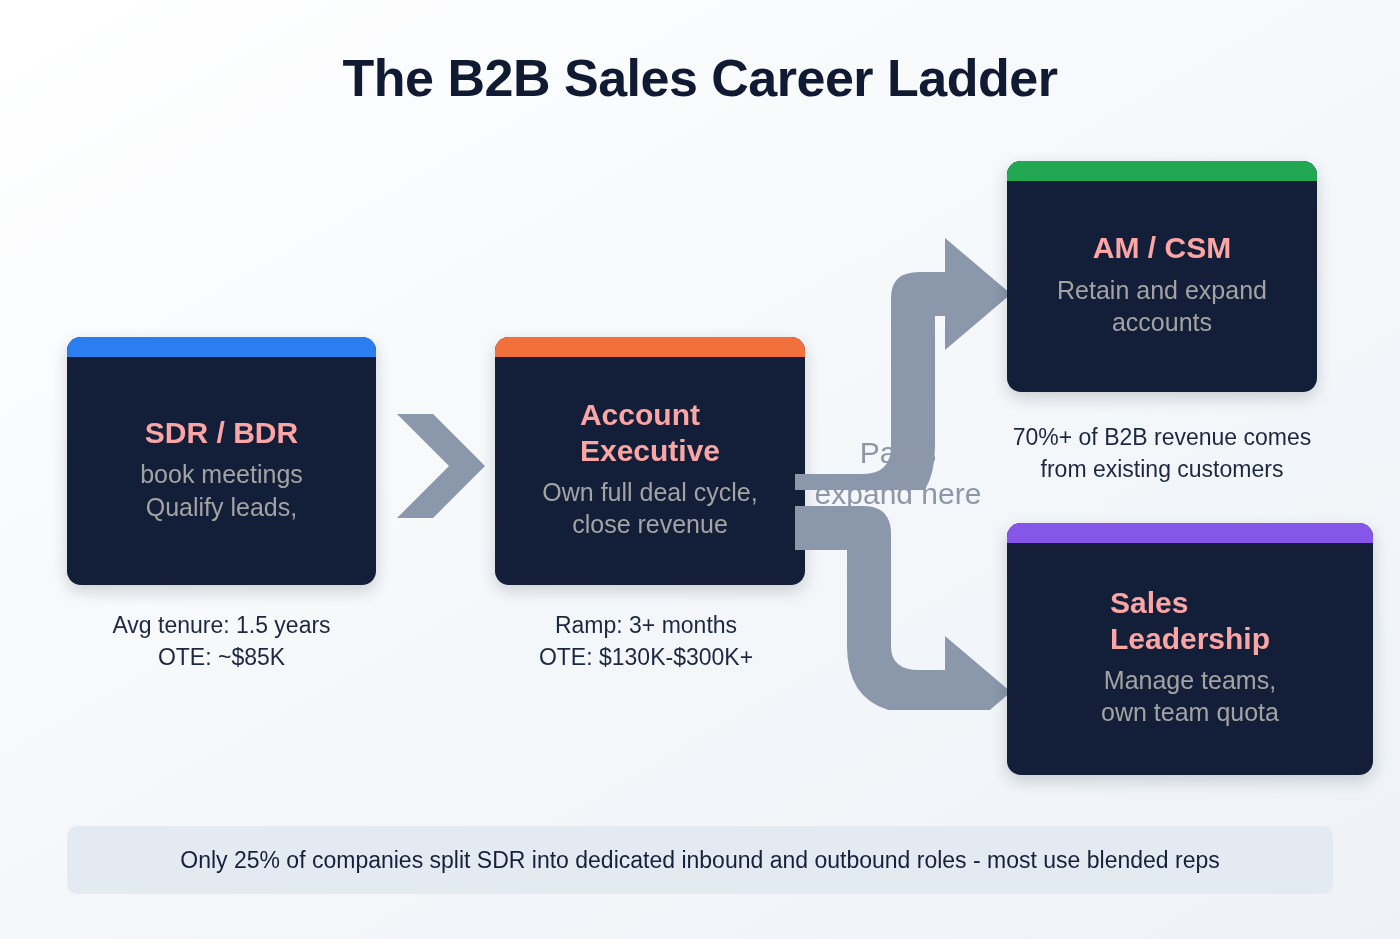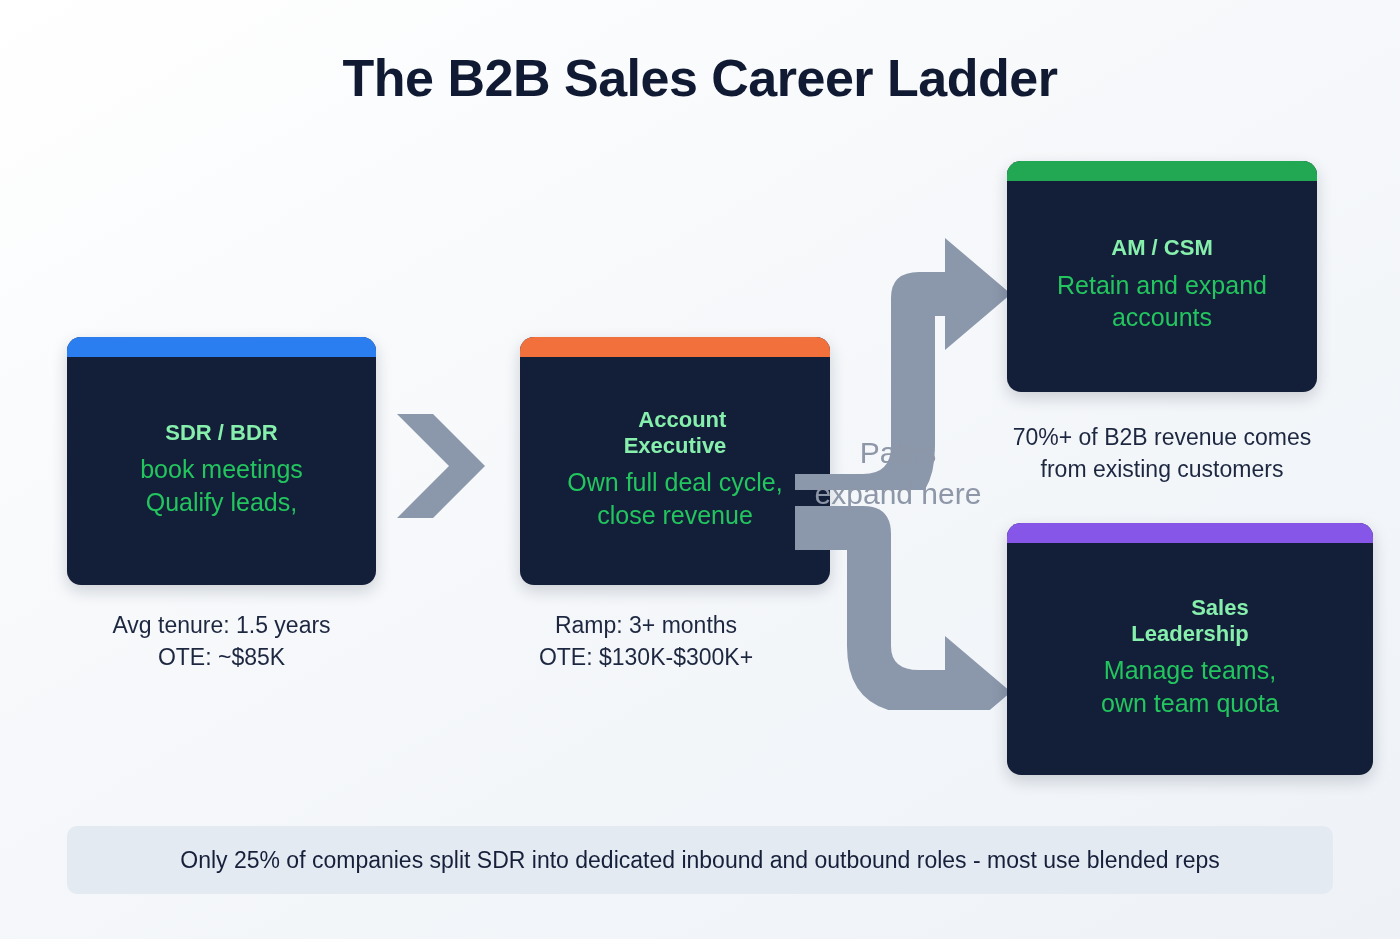--- a/index.html
+++ b/index.html
@@ -57,37 +57,37 @@
     flex: 1;
     width: 100%;
     display: flex;
     flex-direction: column;
     align-items: center;
     justify-content: center;
     padding: 0 14px 4px 14px;
     box-sizing: border-box;
   }
   .card-title {
-    color: #86efac;
+    color: #fca5a5;
     font-weight: bold;
-    font-size: 22px;
+    font-size: 30px;
     line-height: 1.18;
-    text-align: right;
+    text-align: left;
     margin-bottom: 8px;
   }
   .card-desc {
-    color: #22c55e;
+    color: #a3a3a3;
     font-size: 25px;
     line-height: 1.3;
     text-align: center;
   }
 
   
   #card-sdr  { left: 67px;   top: 337px; width: 309px; height: 248px; }
-  #card-ae   { left: 520px;  top: 337px; width: 310px; height: 248px; }
+  #card-ae   { left: 495px;  top: 337px; width: 310px; height: 248px; }
   #card-am   { left: 1007px; top: 161px; width: 310px; height: 231px; }
   #card-lead { left: 1007px; top: 523px; width: 366px; height: 252px; }
 
   
   .caption {
     position: absolute;
     text-align: center;
     color: #1d2740;
     font-size: 23px;
     line-height: 1.37;

